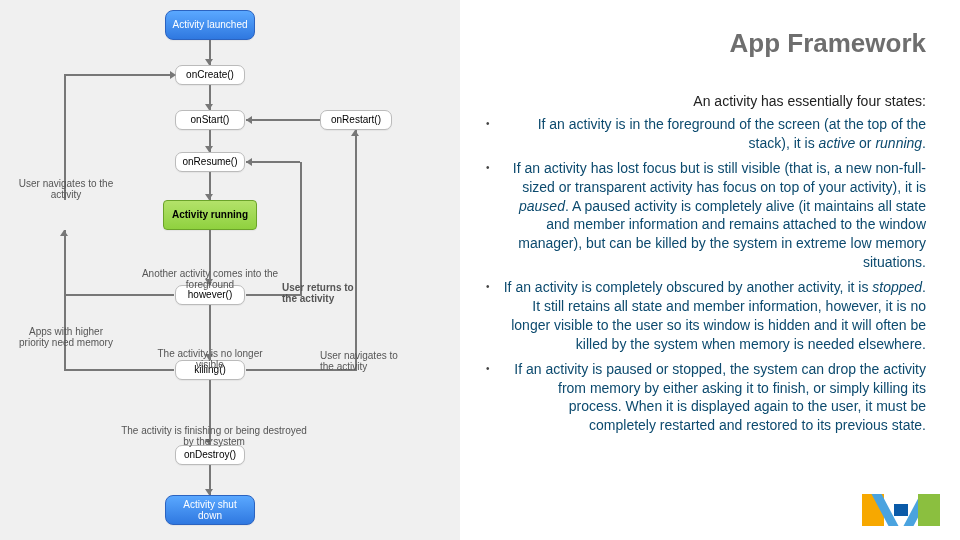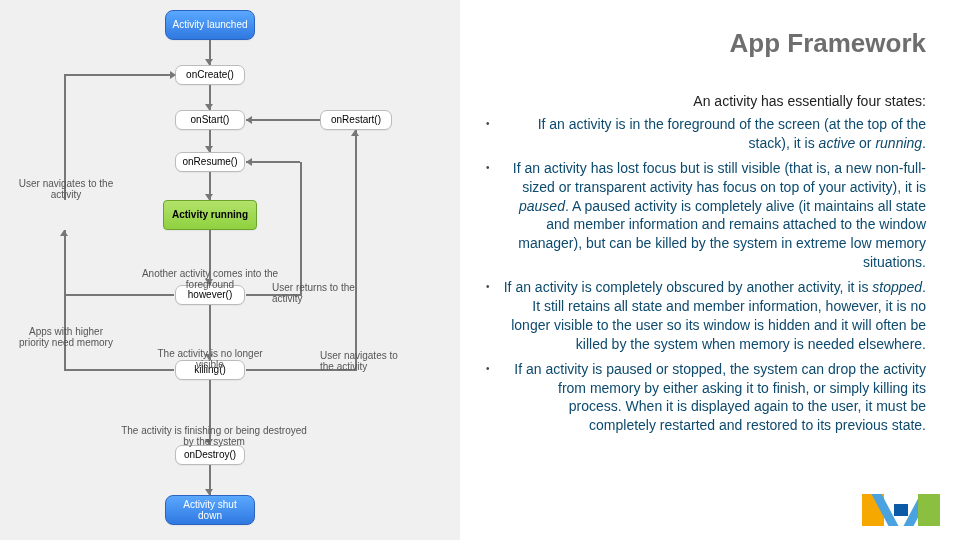--- a/index.html
+++ b/index.html
@@ -201,21 +201,21 @@
     <div class="arrow h" style="left:64px;top:369px;width:110px;"></div>
     <div class="arrow v" style="left:64px;top:230px;height:141px;"></div>
     <div class="arrowhead up" style="left:60px;top:230px;"></div>
 
     <div class="arrow v" style="left:64px;top:74px;height:126px;"></div>
     <div class="arrow h" style="left:64px;top:74px;width:110px;"></div>
     <div class="arrowhead rightp" style="left:170px;top:71px;"></div>
 
     <div class="lbl" style="left:18px;top:148px;width:96px;">User navigates to the activity</div>
     <div class="lbl" style="left:130px;top:238px;width:160px;">Another activity comes into the foreground</div>
-    <div class="lbl" style="left:272px;top:252px;width:85px;text-align:left;">User returns to the activity</div>
+    <div class="lbl" style="left:282px;top:252px;width:85px;text-align:left;font-weight:bold;">User returns to the activity</div>
     <div class="lbl" style="left:155px;top:318px;width:110px;">The activity is no longer visible</div>
     <div class="lbl" style="left:320px;top:320px;width:80px;text-align:left;">User navigates to the activity</div>
     <div class="lbl" style="left:116px;top:395px;width:196px;">The activity is finishing or being destroyed by the system</div>
     <div class="lbl" style="left:18px;top:296px;width:96px;">Apps with higher priority need memory</div>
   </div>
 
   <div class="right-panel">
     <h1 class="title">App Framework</h1>
     <p class="intro">An activity has essentially four states:</p>
     <ul class="states">

